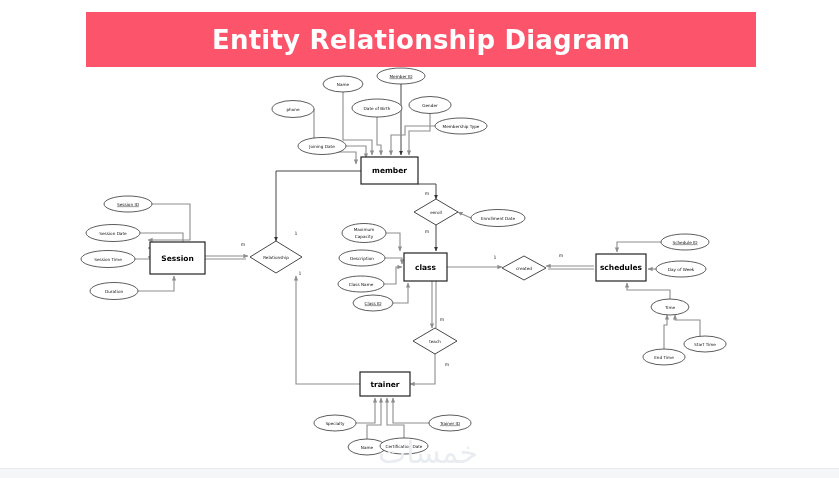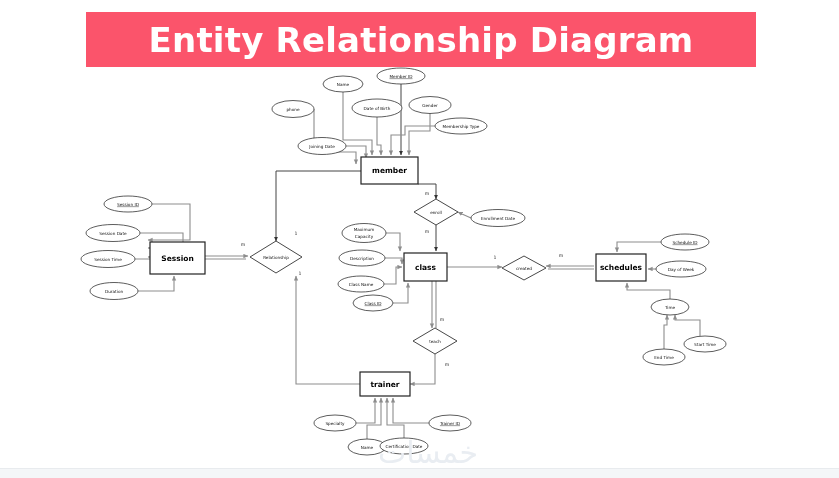--- a/index.html
+++ b/index.html
@@ -21,21 +21,21 @@
     top: 12px;
     width: 670px;
     height: 55px;
     background: #fb546b;
     display: flex;
     align-items: center;
     justify-content: center;
   }
   #banner-title {
     color: #ffffff;
-    font-size: 34px;
+    font-size: 26px;
     font-weight: bold;
     letter-spacing: 0.2px;
     font-family: "DejaVu Sans", sans-serif;
   }
   #canvas {
     position: absolute;
     left: 0;
     top: 0;
     width: 839px;
     height: 478px;

